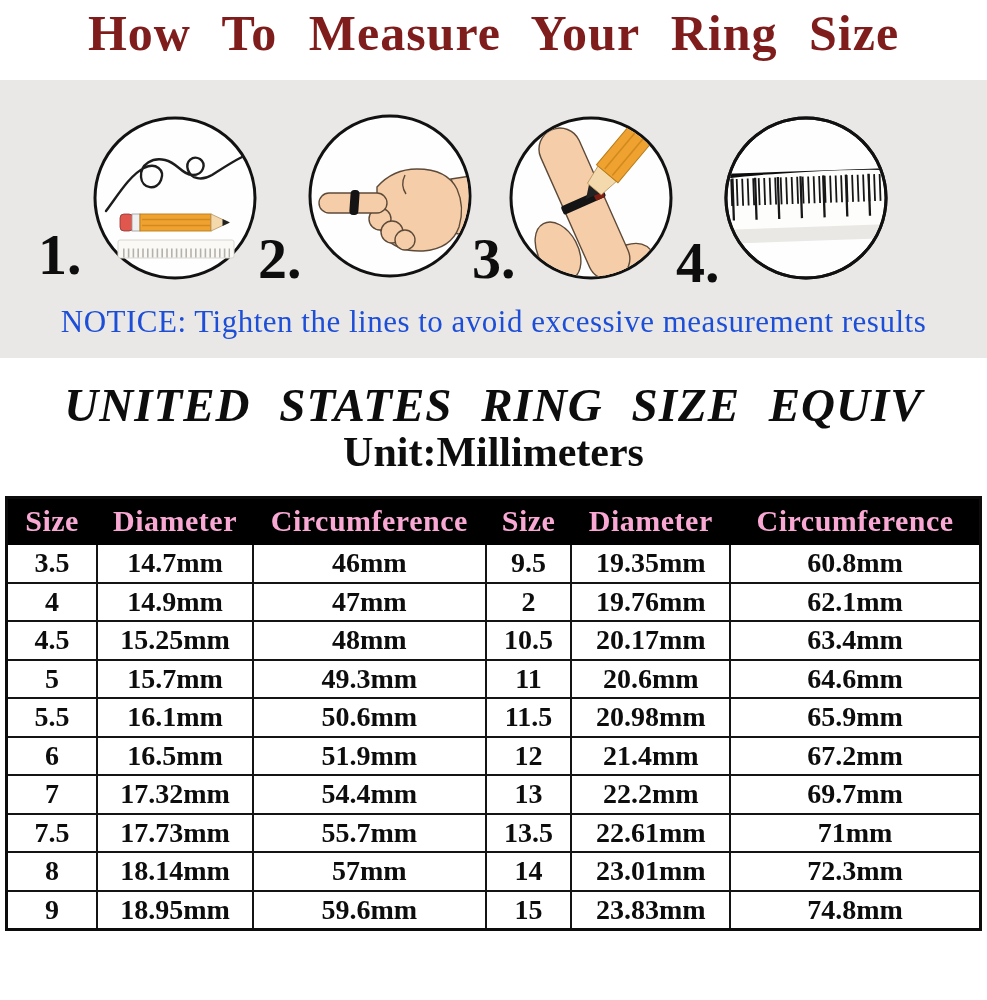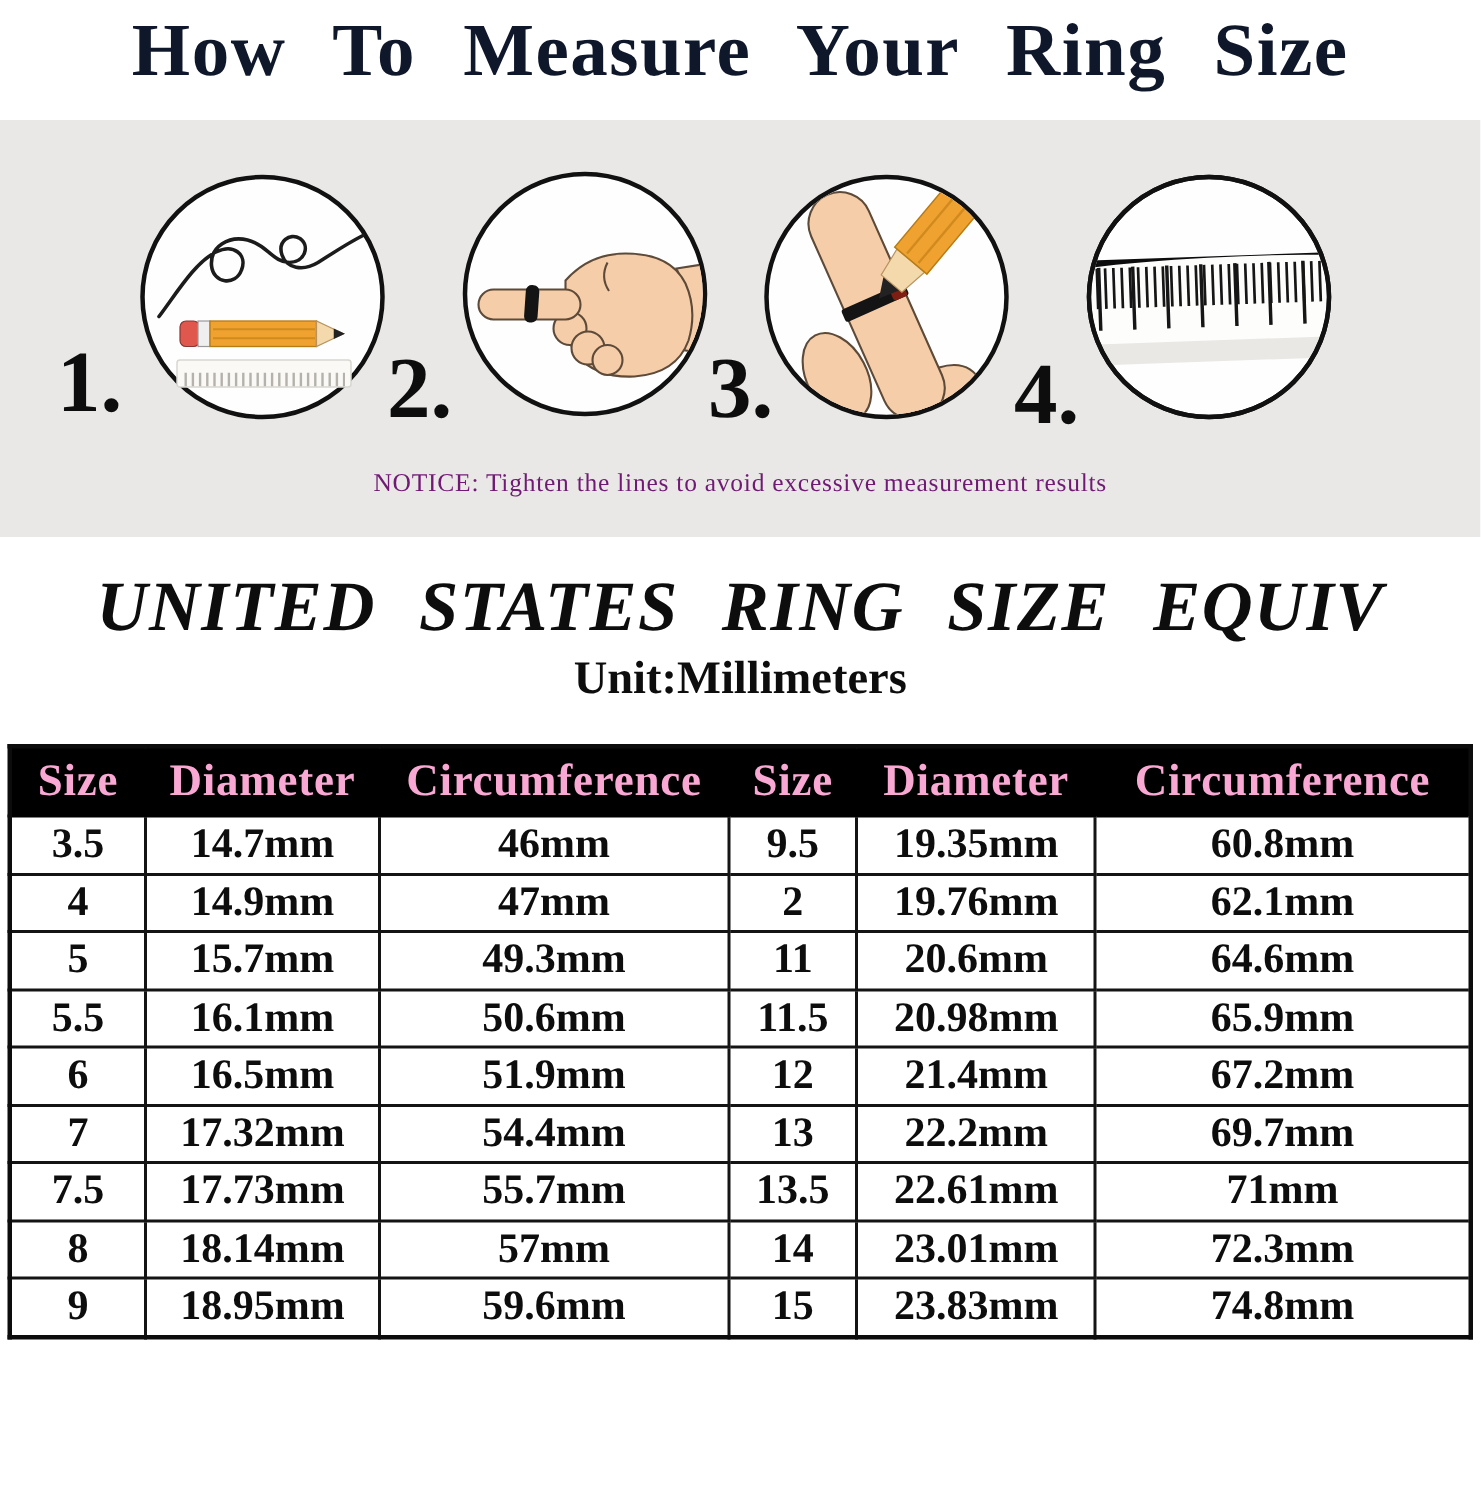--- a/index.html
+++ b/index.html
@@ -9,54 +9,54 @@
     color:#111;
     -webkit-font-smoothing:antialiased;
   }
   .page{position:relative;width:987px;height:1000px;}
 
   
   .title{
     margin:0;padding-top:2px;
     font-size:50px;line-height:62px;font-weight:bold;
     text-align:center;letter-spacing:1px;word-spacing:18px;
-    color:#0f172a;
+    color:#7f1d1d;
   }
 
   
   .band{
     position:relative;
     margin-top:16px;
     width:987px;height:278px;
     background:#e9e8e6;
   }
   .step-num{
     position:absolute;
     font-size:58px;font-weight:bold;line-height:1;
     color:#0d0d0d;
   }
   .step-circle{position:absolute;width:170px;height:170px;}
   .notice{
     position:absolute;left:0;right:0;top:226px;
     text-align:center;
-    font-size:17px;line-height:32px;
-    color:#701a75;letter-spacing:0.5px;
+    font-size:31px;line-height:32px;
+    color:#1d4ed8;letter-spacing:0.5px;
   }
 
   
   .table-title{
     margin:20px 0 0;
     font-size:47px;line-height:54px;font-weight:bold;
     text-align:center;letter-spacing:1px;word-spacing:16px;
     color:#0d0d0d;
     font-style:italic;
   }
   .unit{
     margin-top:2px;
-    font-size:31px;line-height:36px;font-weight:bold;
+    font-size:42px;line-height:36px;font-weight:bold;
     text-align:center;color:#0d0d0d;
   }
 
   
   table.ring{
     margin:26px 5px 0;
     width:977px;
     border-collapse:collapse;
     table-layout:fixed;
     border:3px solid #0c0c0c;
@@ -210,20 +210,28 @@
         </tr>
         <tr>
           <td>4</td>
           <td>14.9mm</td>
           <td>47mm</td>
           <td>2</td>
           <td>19.76mm</td>
           <td>62.1mm</td>
         </tr>
         <tr>
+          <td>4.5</td>
+          <td>15.25mm</td>
+          <td>48mm</td>
+          <td>10.5</td>
+          <td>20.17mm</td>
+          <td>63.4mm</td>
+        </tr>
+        <tr>
           <td>5</td>
           <td>15.7mm</td>
           <td>49.3mm</td>
           <td>11</td>
           <td>20.6mm</td>
           <td>64.6mm</td>
         </tr>
         <tr>
           <td>5.5</td>
           <td>16.1mm</td>

